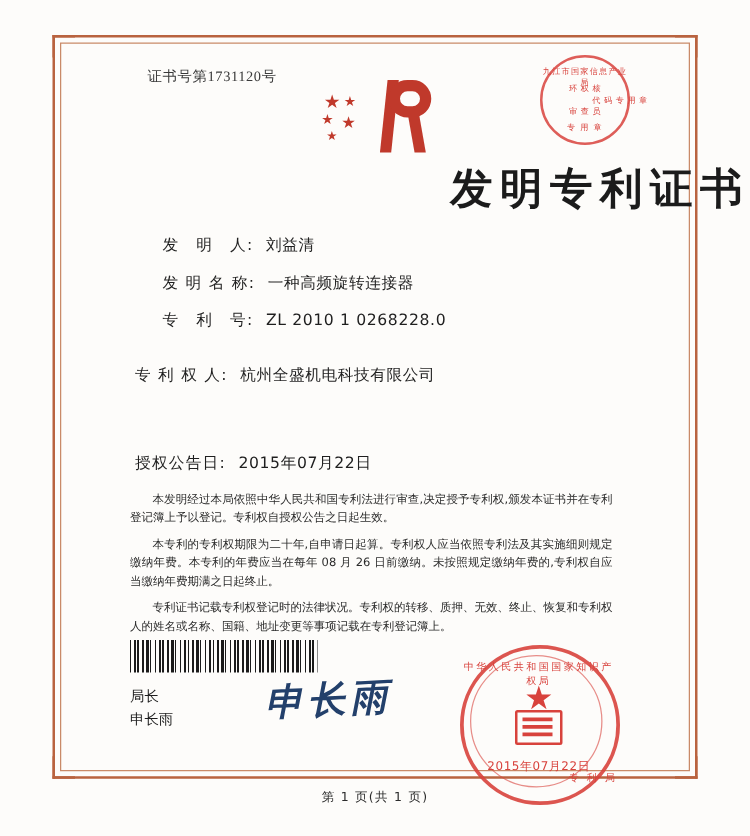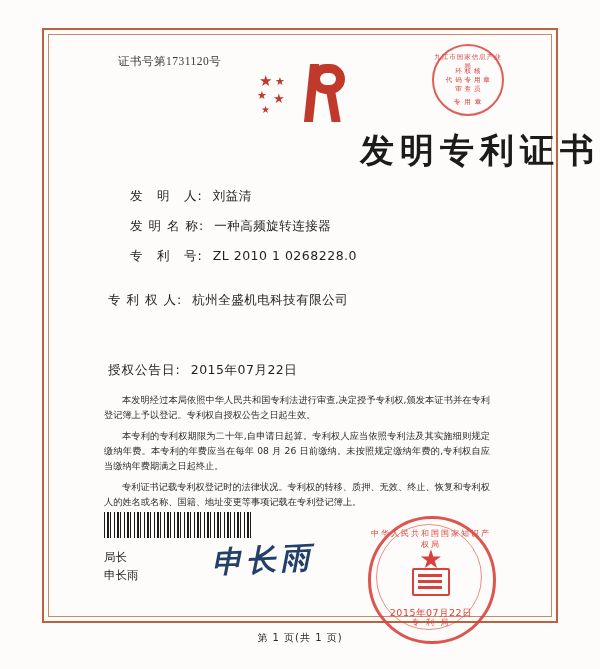--- a/index.html
+++ b/index.html
@@ -82,21 +82,21 @@
   .top-seal .center-line {
     position: absolute;
     width: 72px;
     text-align: center;
     color: #d8423c;
     font-size: 6.5px;
     letter-spacing: 0.4px;
     white-space: nowrap;
   }
   .top-seal .l1 { top: 23px; }
-  .top-seal .l2 { top: 32px; }
+  .top-seal .l2 { top: 32px; padding-left: 28px; }
   .top-seal .l3 { top: 41px; }
   .top-seal .arc {
     position: absolute;
     top: 9px;
     width: 72px;
     text-align: center;
     color: #d8423c;
     font-size: 6.5px;
     letter-spacing: 1px;
   }
@@ -334,21 +334,21 @@
     top: 12px;
     text-align: center;
     font-size: 8px;
     color: #d8423c;
     letter-spacing: 2px;
   }
   .main-seal .arc-bot {
     position: absolute;
     left: 0; right: 0;
     bottom: 14px;
-    text-align: center;
+    text-align: right;
     font-size: 8px;
     color: #d8423c;
     letter-spacing: 2px;
   }
   .main-seal .seal-date {
     position: absolute;
     left: -6px;
     right: -6px;
     bottom: 22px;
     text-align: center;

